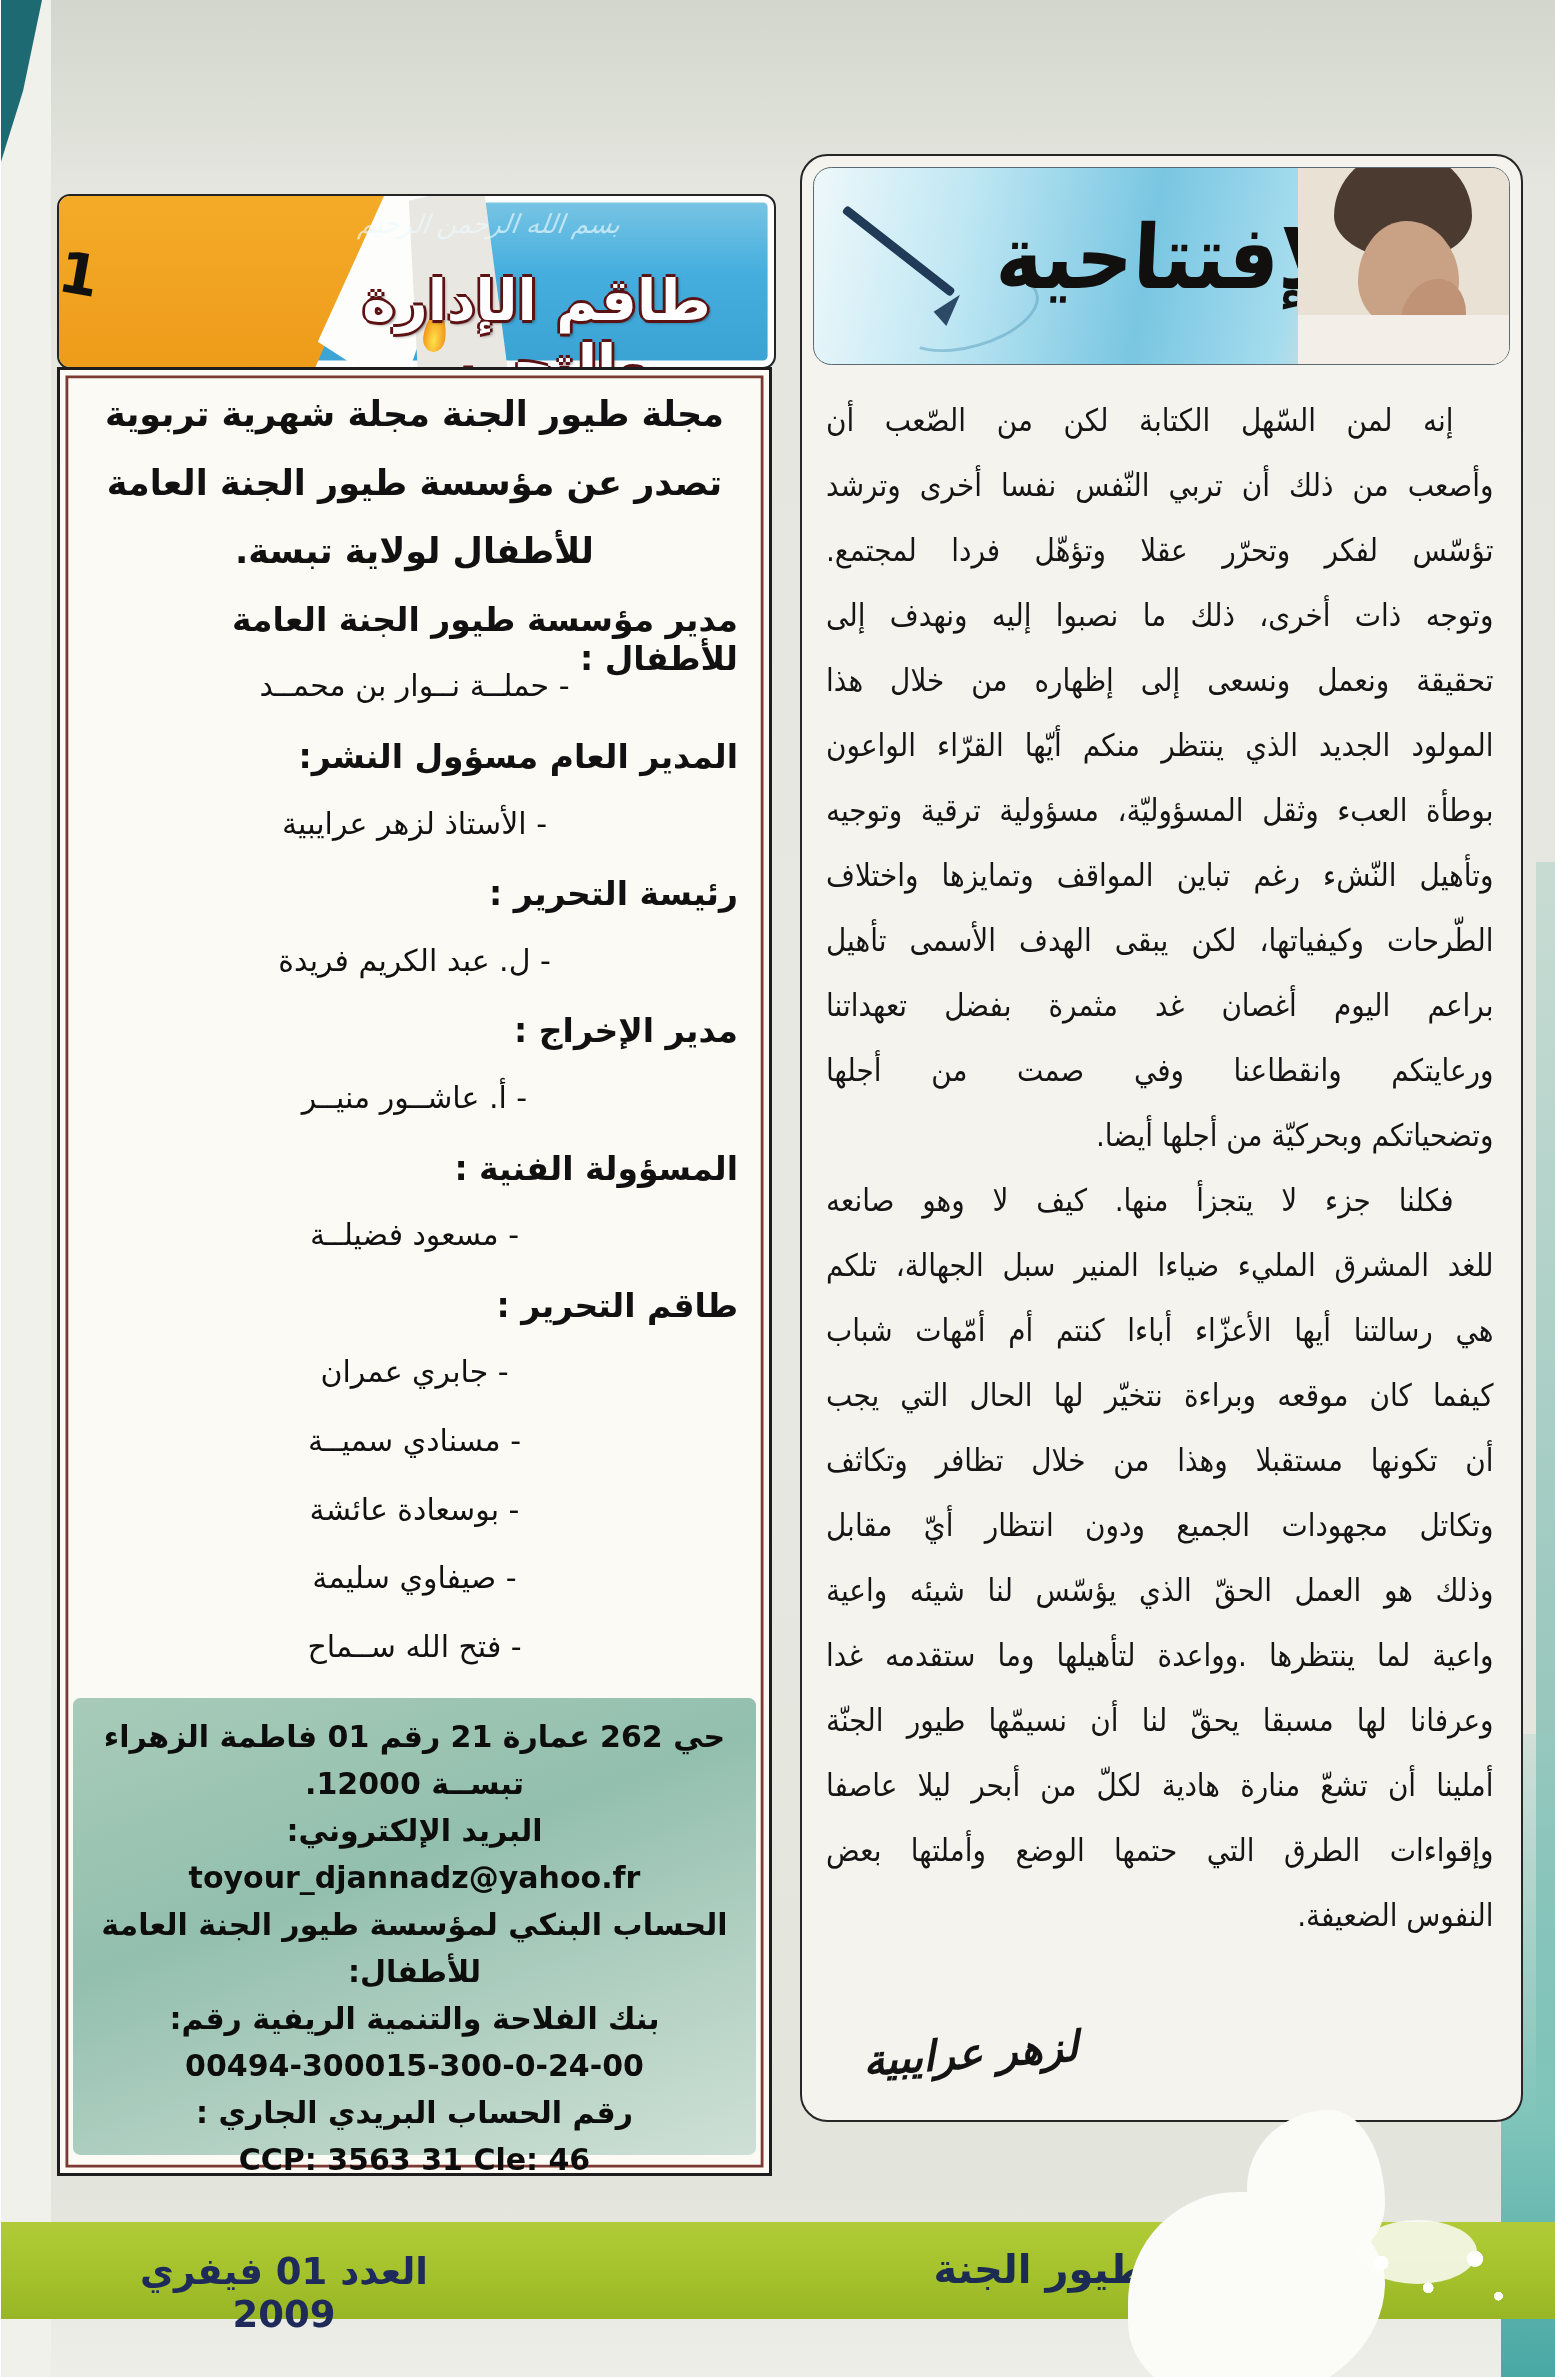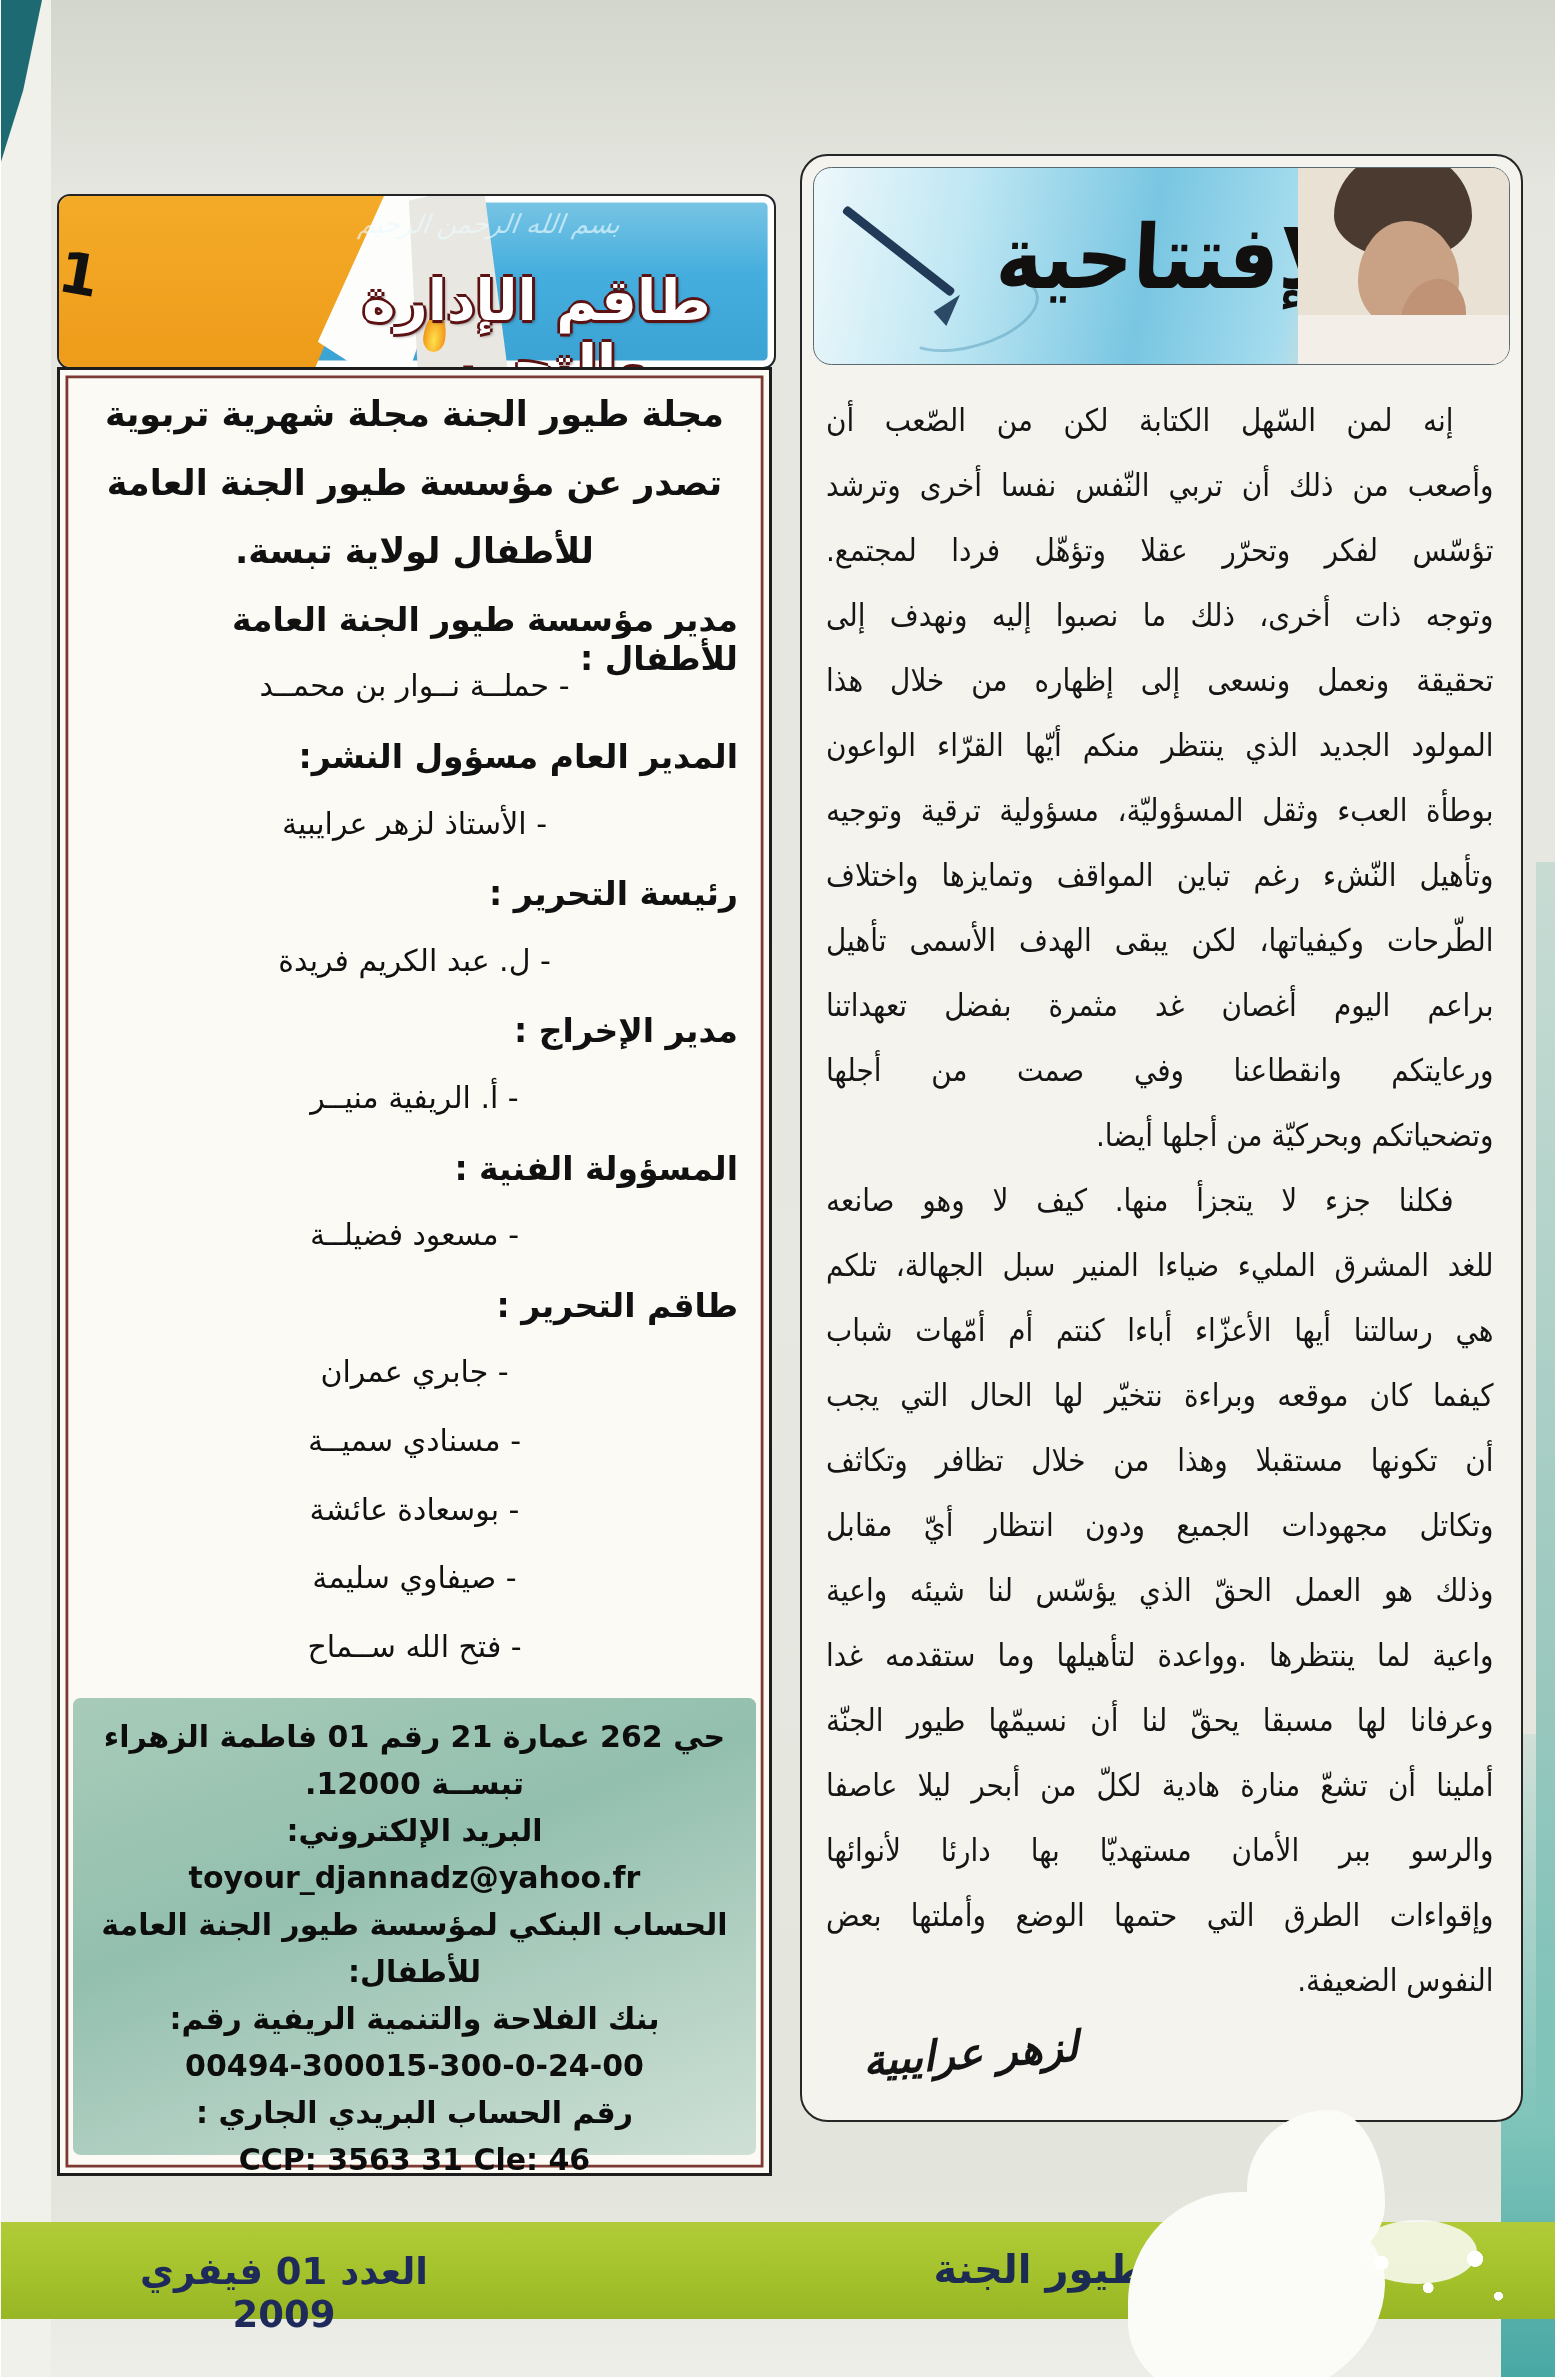--- a/index.html
+++ b/index.html
@@ -120,21 +120,21 @@
     <div class="sec-header">مدير مؤسسة طيور الجنة العامة للأطفال :</div>
     <div class="member">- حملــة نــوار بن محمــد</div>
 
     <div class="sec-header">المدير العام مسؤول النشر:</div>
     <div class="member">- الأستاذ لزهر عرايبية</div>
 
     <div class="sec-header">رئيسة التحرير :</div>
     <div class="member">- ل. عبد الكريم فريدة</div>
 
     <div class="sec-header">مدير الإخراج :</div>
-    <div class="member">- أ. الريفية منيــر</div>
+    <div class="member">- أ. عاشــور منيــر</div>
 
     <div class="sec-header">المسؤولة الفنية :</div>
     <div class="member">- مسعود فضيلــة</div>
 
     <div class="sec-header">طاقم التحرير :</div>
     <div class="member">- جابري عمران</div>
     <div class="member">- مسنادي سميــة</div>
     <div class="member">- بوسعادة عائشة</div>
     <div class="member">- صيفاوي سليمة</div>
     <div class="member">- فتح الله ســماح</div>
@@ -181,21 +181,20 @@
       <div class="eline indent">فكلنا جزء لا يتجزأ منها. كيف لا وهو صانعه</div>
       <div class="eline">للغد المشرق المليء ضياءا المنير سبل الجهالة، تلكم</div>
       <div class="eline">هي رسالتنا أيها الأعزّاء أباءا كنتم أم أمّهات شباب</div>
       <div class="eline">كيفما كان موقعه وبراءة نتخيّر لها الحال التي يجب</div>
       <div class="eline">أن تكونها مستقبلا وهذا من خلال تظافر وتكاثف</div>
       <div class="eline">وتكاتل مجهودات الجميع ودون انتظار أيّ مقابل</div>
       <div class="eline">وذلك هو العمل الحقّ الذي يؤسّس لنا شيئه واعية</div>
       <div class="eline">واعية لما ينتظرها .وواعدة لتأهيلها وما ستقدمه غدا</div>
       <div class="eline">وعرفانا لها مسبقا يحقّ لنا أن نسيمّها طيور الجنّة</div>
       <div class="eline">أملينا أن تشعّ منارة هادية لكلّ من أبحر ليلا عاصفا</div>
-      <div class="eline">والرسو ببر الأمان مستهديّا بها دارئا لأنوائها</div>
       <div class="eline">وإقواءات الطرق التي حتمها الوضع وأملتها بعض</div>
       <div class="eline end">النفوس الضعيفة.</div>
     </div>
     <div class="signature">لزهر عرايبية</div>
   </div>
 
   <div class="footer-band">
     <div class="issue-label">العدد 01 فيفري 2009</div>
     <div class="mag-name">طيور الجنة</div>
   </div>

